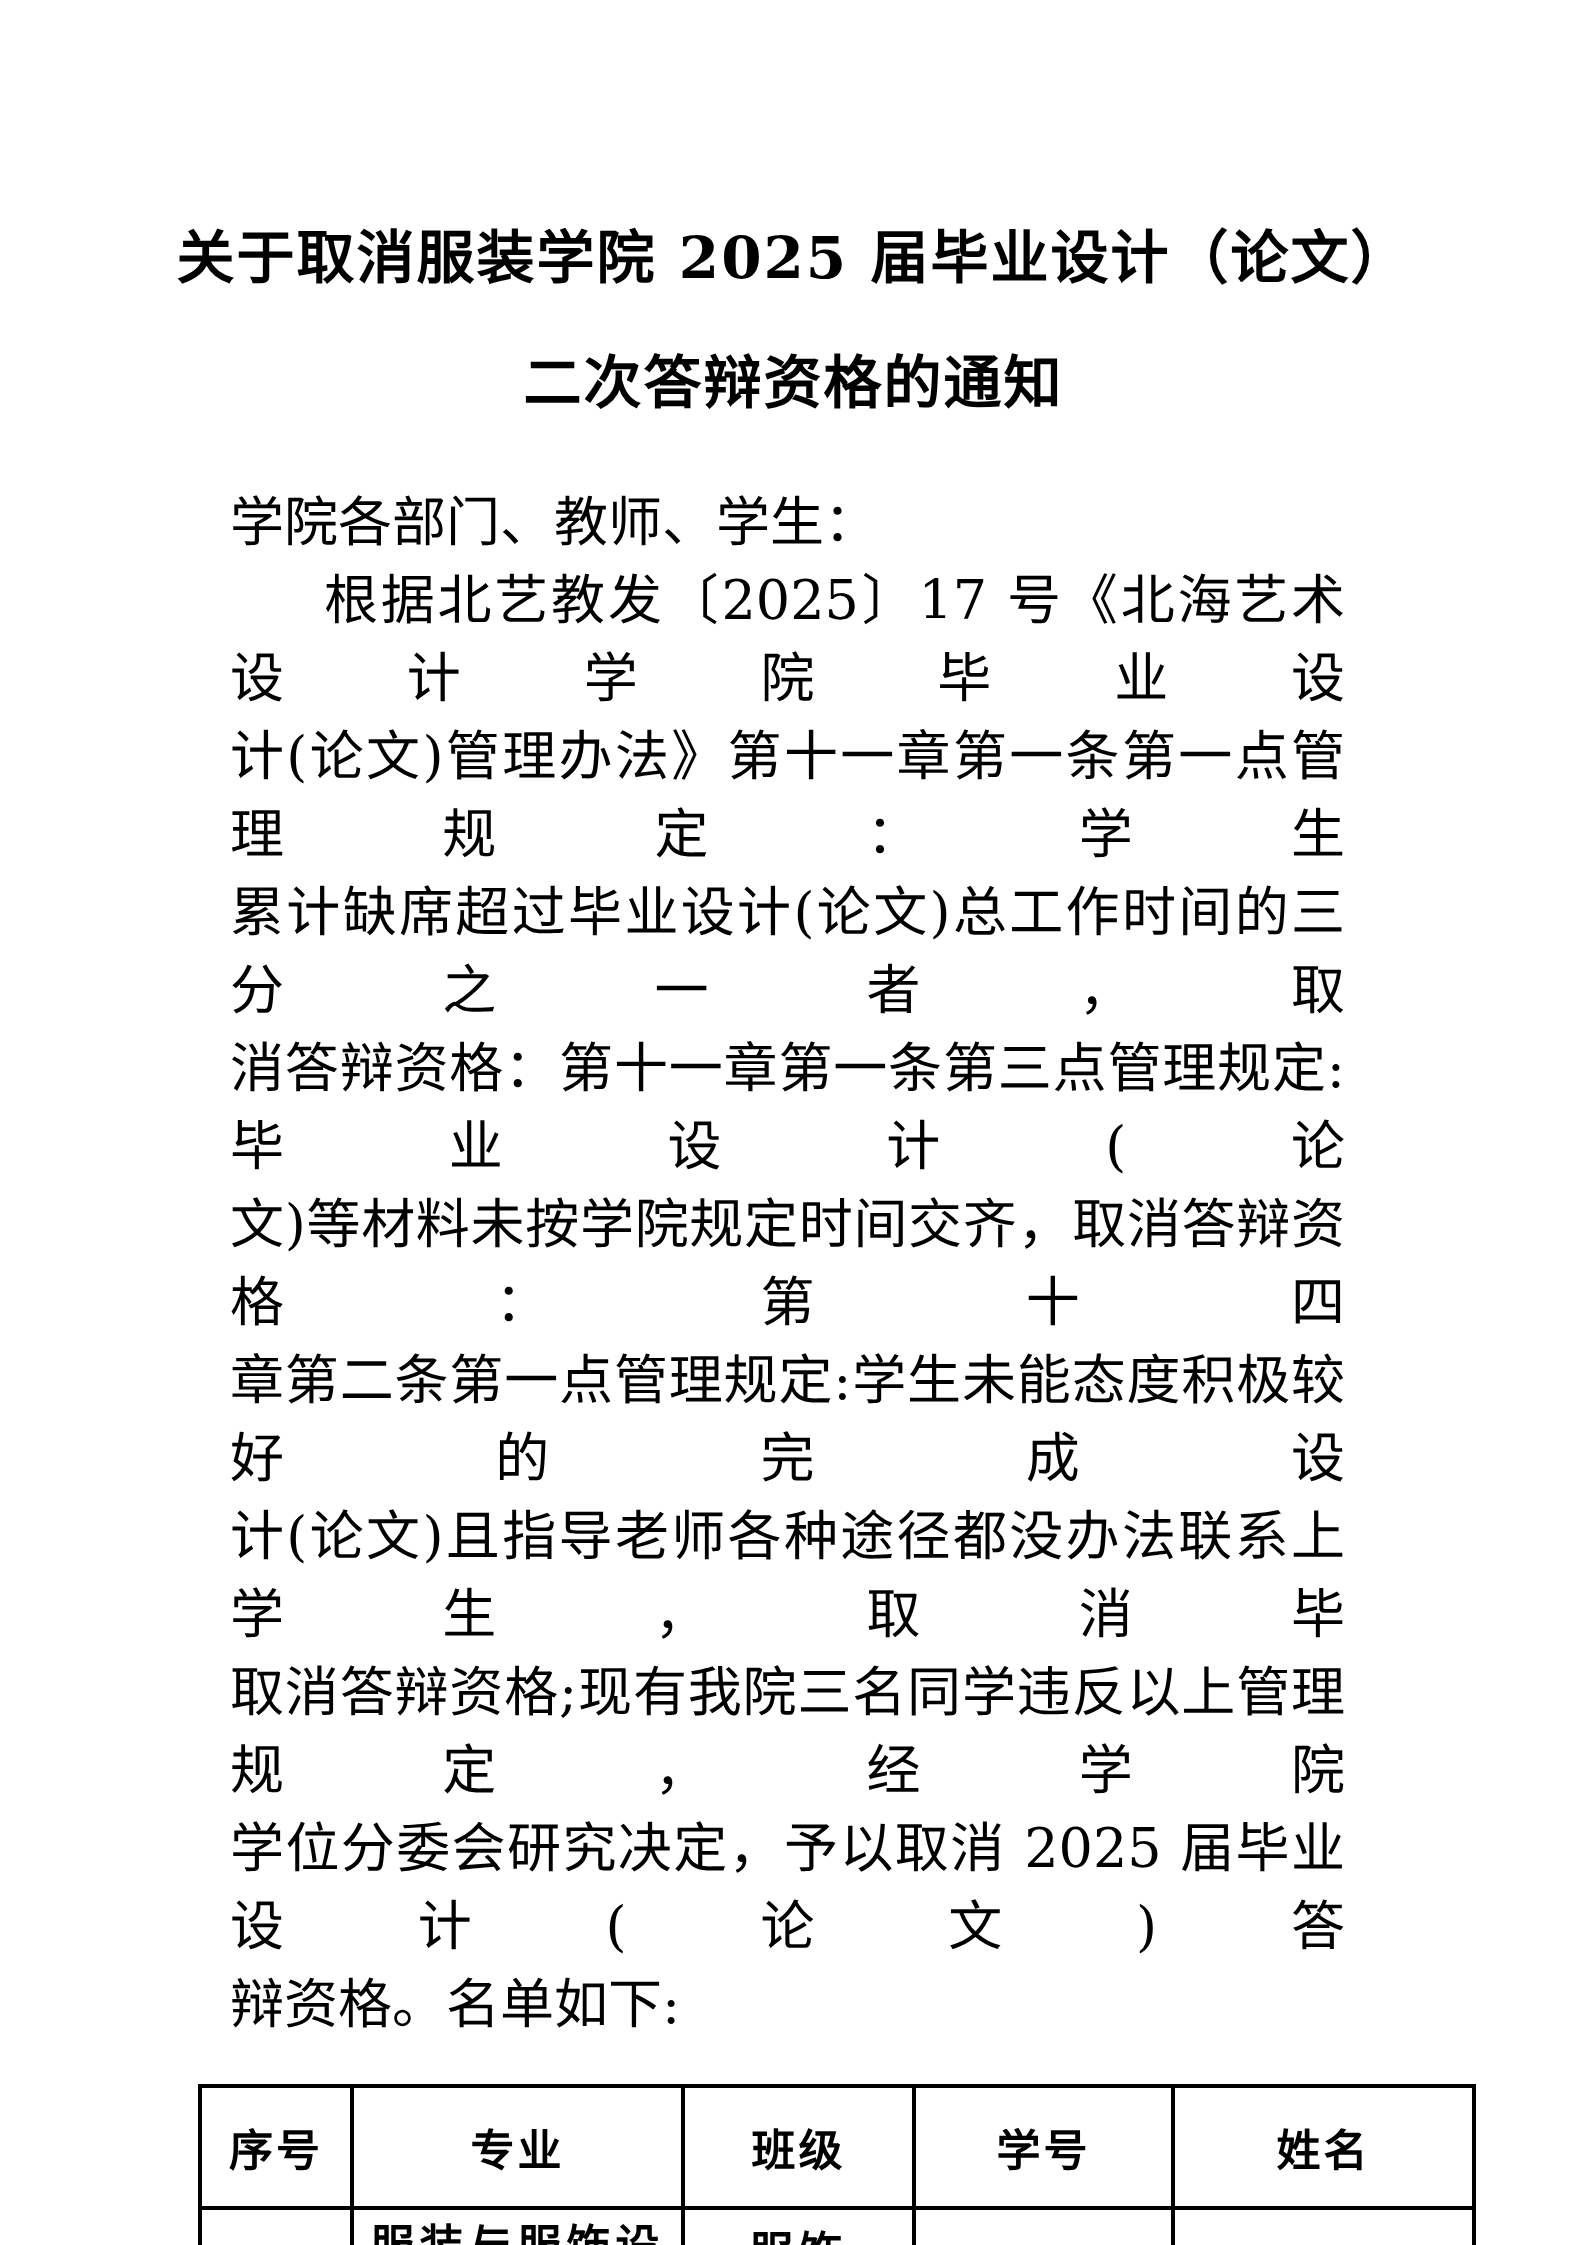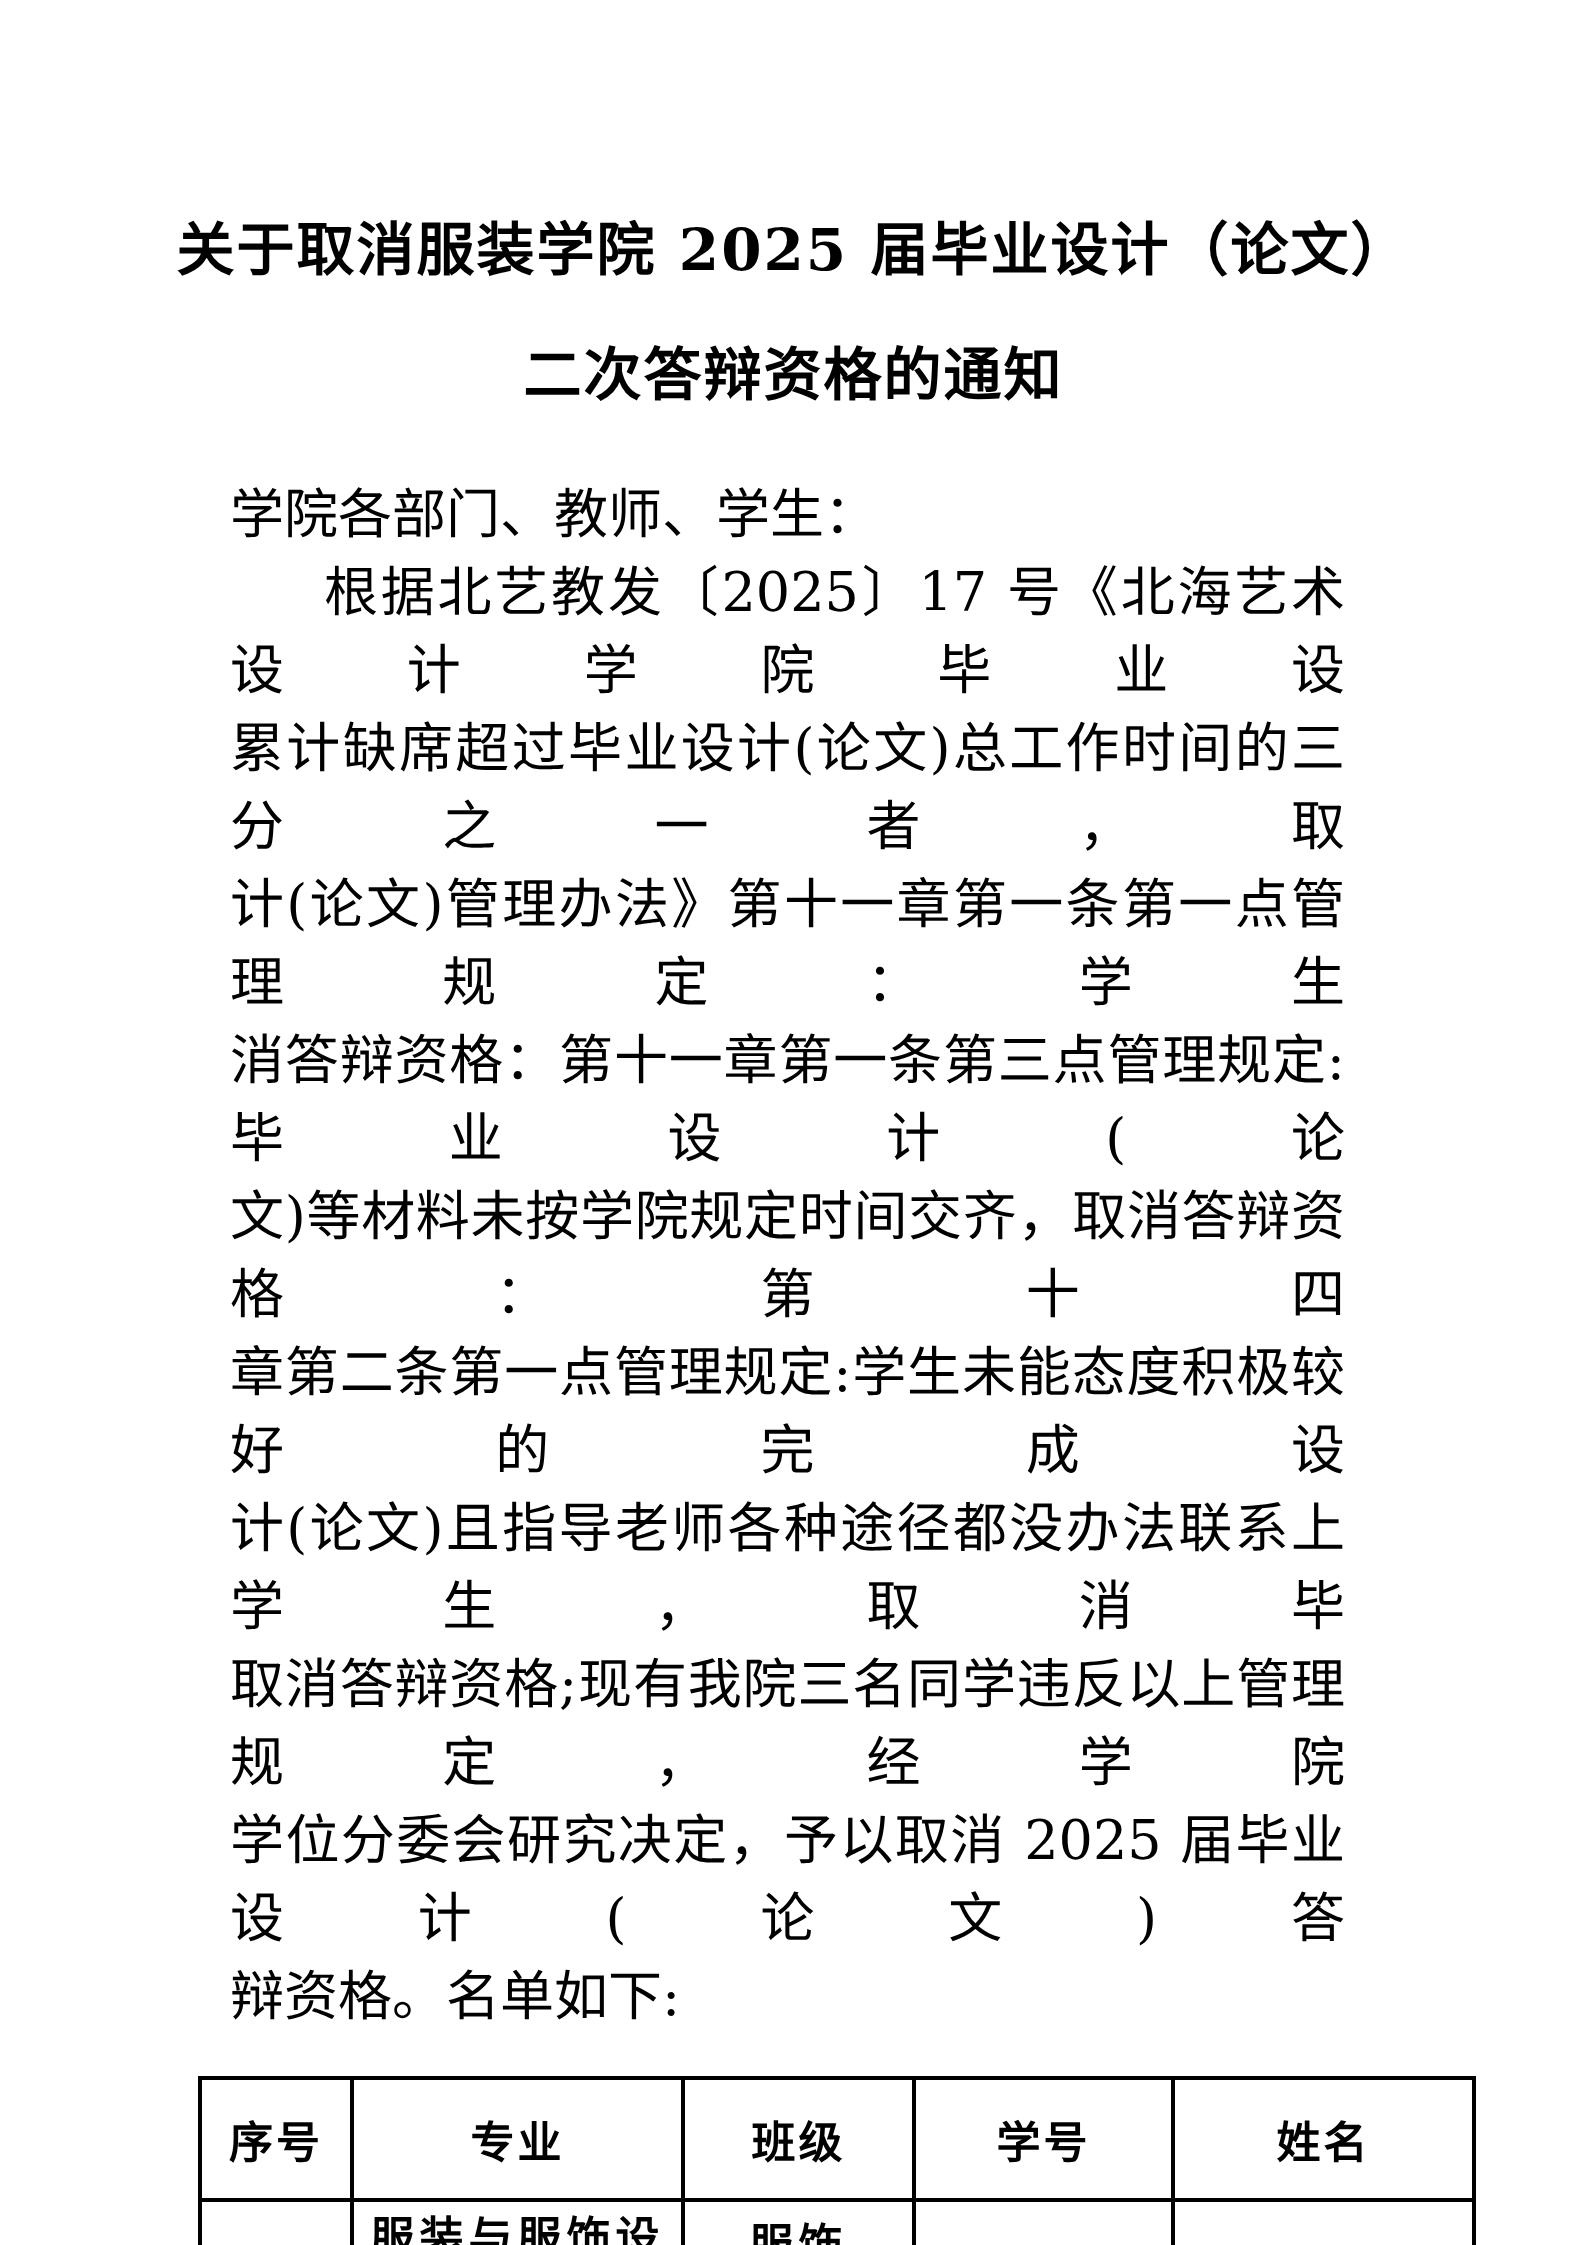--- a/index.html
+++ b/index.html
@@ -13,21 +13,21 @@
     height: 2245px;
     box-sizing: border-box;
     background: #ffffff;
     color: #000000;
     font-family: "DejaVu Serif", "Liberation Serif", serif;
     padding-top: 188px;
     overflow: hidden;
   }
   
   .title {
-    margin: 0;
+    margin: 8px;
     text-align: center;
     font-size: 58px;
     font-weight: bold;
     line-height: 125px;
     letter-spacing: 2px;
   }
   
   .content {
     width: 1115px;
     margin-left: 230px;
@@ -87,22 +87,22 @@
 <div class="page">
 
   <h1 class="title">
     <div>关于取消服装学院 2025 届毕业设计（论文）</div>
     <div>二次答辩资格的通知</div>
   </h1>
 
   <div class="content">
     <div class="greeting">学院各部门、教师、学生：</div>
     <div class="bodyline just indent">根据北艺教发〔2025〕17 号《北海艺术设计学院毕业设</div>
+    <div class="bodyline just">计(论文)管理办法》第十一章第一条第一点管理规定：学生</div>
     <div class="bodyline just">累计缺席超过毕业设计(论文)总工作时间的三分之一者，取</div>
-    <div class="bodyline just">计(论文)管理办法》第十一章第一条第一点管理规定：学生</div>
     <div class="bodyline just">消答辩资格：第十一章第一条第三点管理规定:毕业设计(论</div>
     <div class="bodyline just">文)等材料未按学院规定时间交齐，取消答辩资格：第十四</div>
     <div class="bodyline just">章第二条第一点管理规定:学生未能态度积极较好的完成设</div>
     <div class="bodyline just">计(论文)且指导老师各种途径都没办法联系上学生，取消毕</div>
     <div class="bodyline just">取消答辩资格;现有我院三名同学违反以上管理规定，经学院</div>
     <div class="bodyline just">学位分委会研究决定，予以取消 2025 届毕业设计(论文)答</div>
     <div class="bodyline">辩资格。名单如下:</div>
   </div>
 
   <table class="roster">

